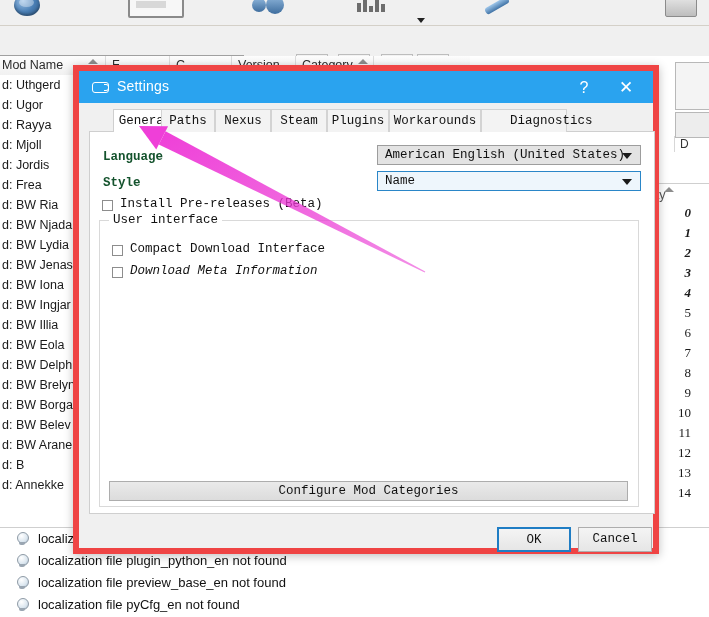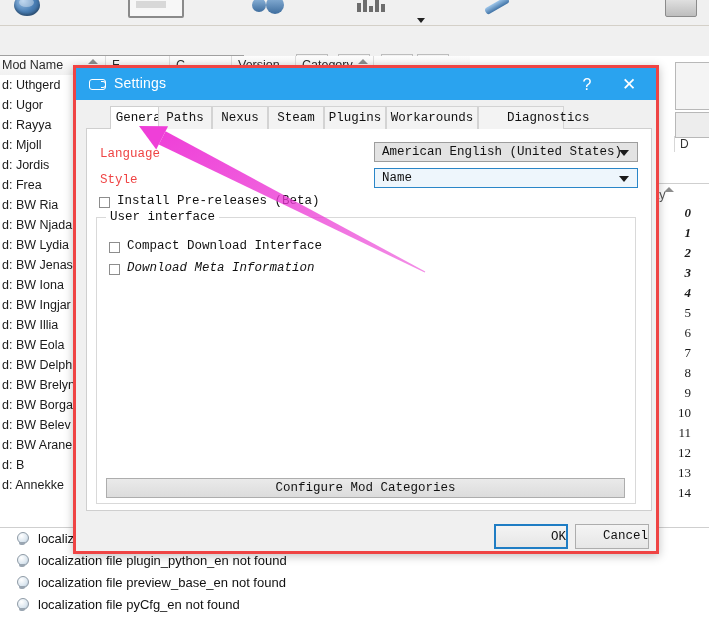--- a/index.html
+++ b/index.html
@@ -186,21 +186,21 @@
     background:radial-gradient(circle at 35% 30%,#ffffff,#dbe6ef 60%,#9fb3c4);
     border:1px solid #8e9aa6;
   }
   .bulb .s{
     position:absolute; left:3px; top:10px; width:6px;height:3px;background:#9aa6b2;border-radius:0 0 2px 2px;
   }
 
   
   .dlg{
     position:absolute; left:73px; top:65px; width:586px; height:489px;
-    background:#f0f0f0; border:3px solid #ef4444;
+    background:#f0f0f0; border:6px solid #ef4444;
     box-shadow:0 2px 9px rgba(0,0,0,.25);
     box-sizing:border-box;
   }
   .dlg-title{
     position:absolute; left:0; top:0; right:0; height:32px;
     background:#2aa3ef; color:#fff;
   }
   .dlg-title .t{
     position:absolute; left:38px; top:7px; font-size:14px; letter-spacing:.2px;
   }
@@ -234,21 +234,21 @@
     background:#f3f3f3; border:1px solid #d3d3d3; border-bottom:none; box-sizing:border-box;
   }
   .tab.sel{ background:#ffffff; border-color:#cfcfcf; height:24px; }
 
   .panel{
     position:absolute; left:0; top:23px; width:566px; height:382px;
     background:#ffffff; border:1px solid #cfcfcf; border-top:none; box-sizing:border-box;
   }
 
   .lbl{
-    position:absolute; font-family:"Liberation Mono", monospace; font-size:12.5px; color:#ef4444;
+    position:absolute; font-family:"Liberation Mono", monospace; font-size:12.5px; color:#14532d;font-weight:bold;
   }
   .combo{
     position:absolute; height:20px; box-sizing:border-box;
     font-family:"Liberation Mono", monospace; font-size:12.5px; color:#111;
     padding:2px 0 0 7px; white-space:nowrap; overflow:hidden;
   }
   .combo.gray{ background:#e3e3e3; border:1px solid #9d9d9d; }
   .combo.focus{ background:#eef6fc; border:1px solid #2a86c8; }
   .combo .ar{
     position:absolute; right:8px; top:7px; width:0;height:0;
@@ -272,21 +272,21 @@
   }
 
   .push{
     position:absolute; height:20px; line-height:19px; text-align:center;
     background:linear-gradient(#eaeaea,#dcdcdc); border:1px solid #adadad;
     font-family:"Liberation Mono", monospace; font-size:12.5px; color:#111;
     box-sizing:border-box;
   }
 
   .dlg-btn{
-    position:absolute; width:74px; height:25px; line-height:23px; text-align:right;
+    position:absolute; width:74px; height:25px; line-height:23px; text-align:center;
     font-family:"Liberation Mono", monospace; font-size:12.5px; color:#111;
     background:linear-gradient(#f4f4f4,#e6e6e6); border:1px solid #adadad; box-sizing:border-box;
   }
   .dlg-btn.def{ border:2px solid #1f7dc4; }
 
   
   .annot{ position:absolute; left:0; top:0; width:709px; height:617px; pointer-events:none; }
 </style>
 </head>
 <body>

